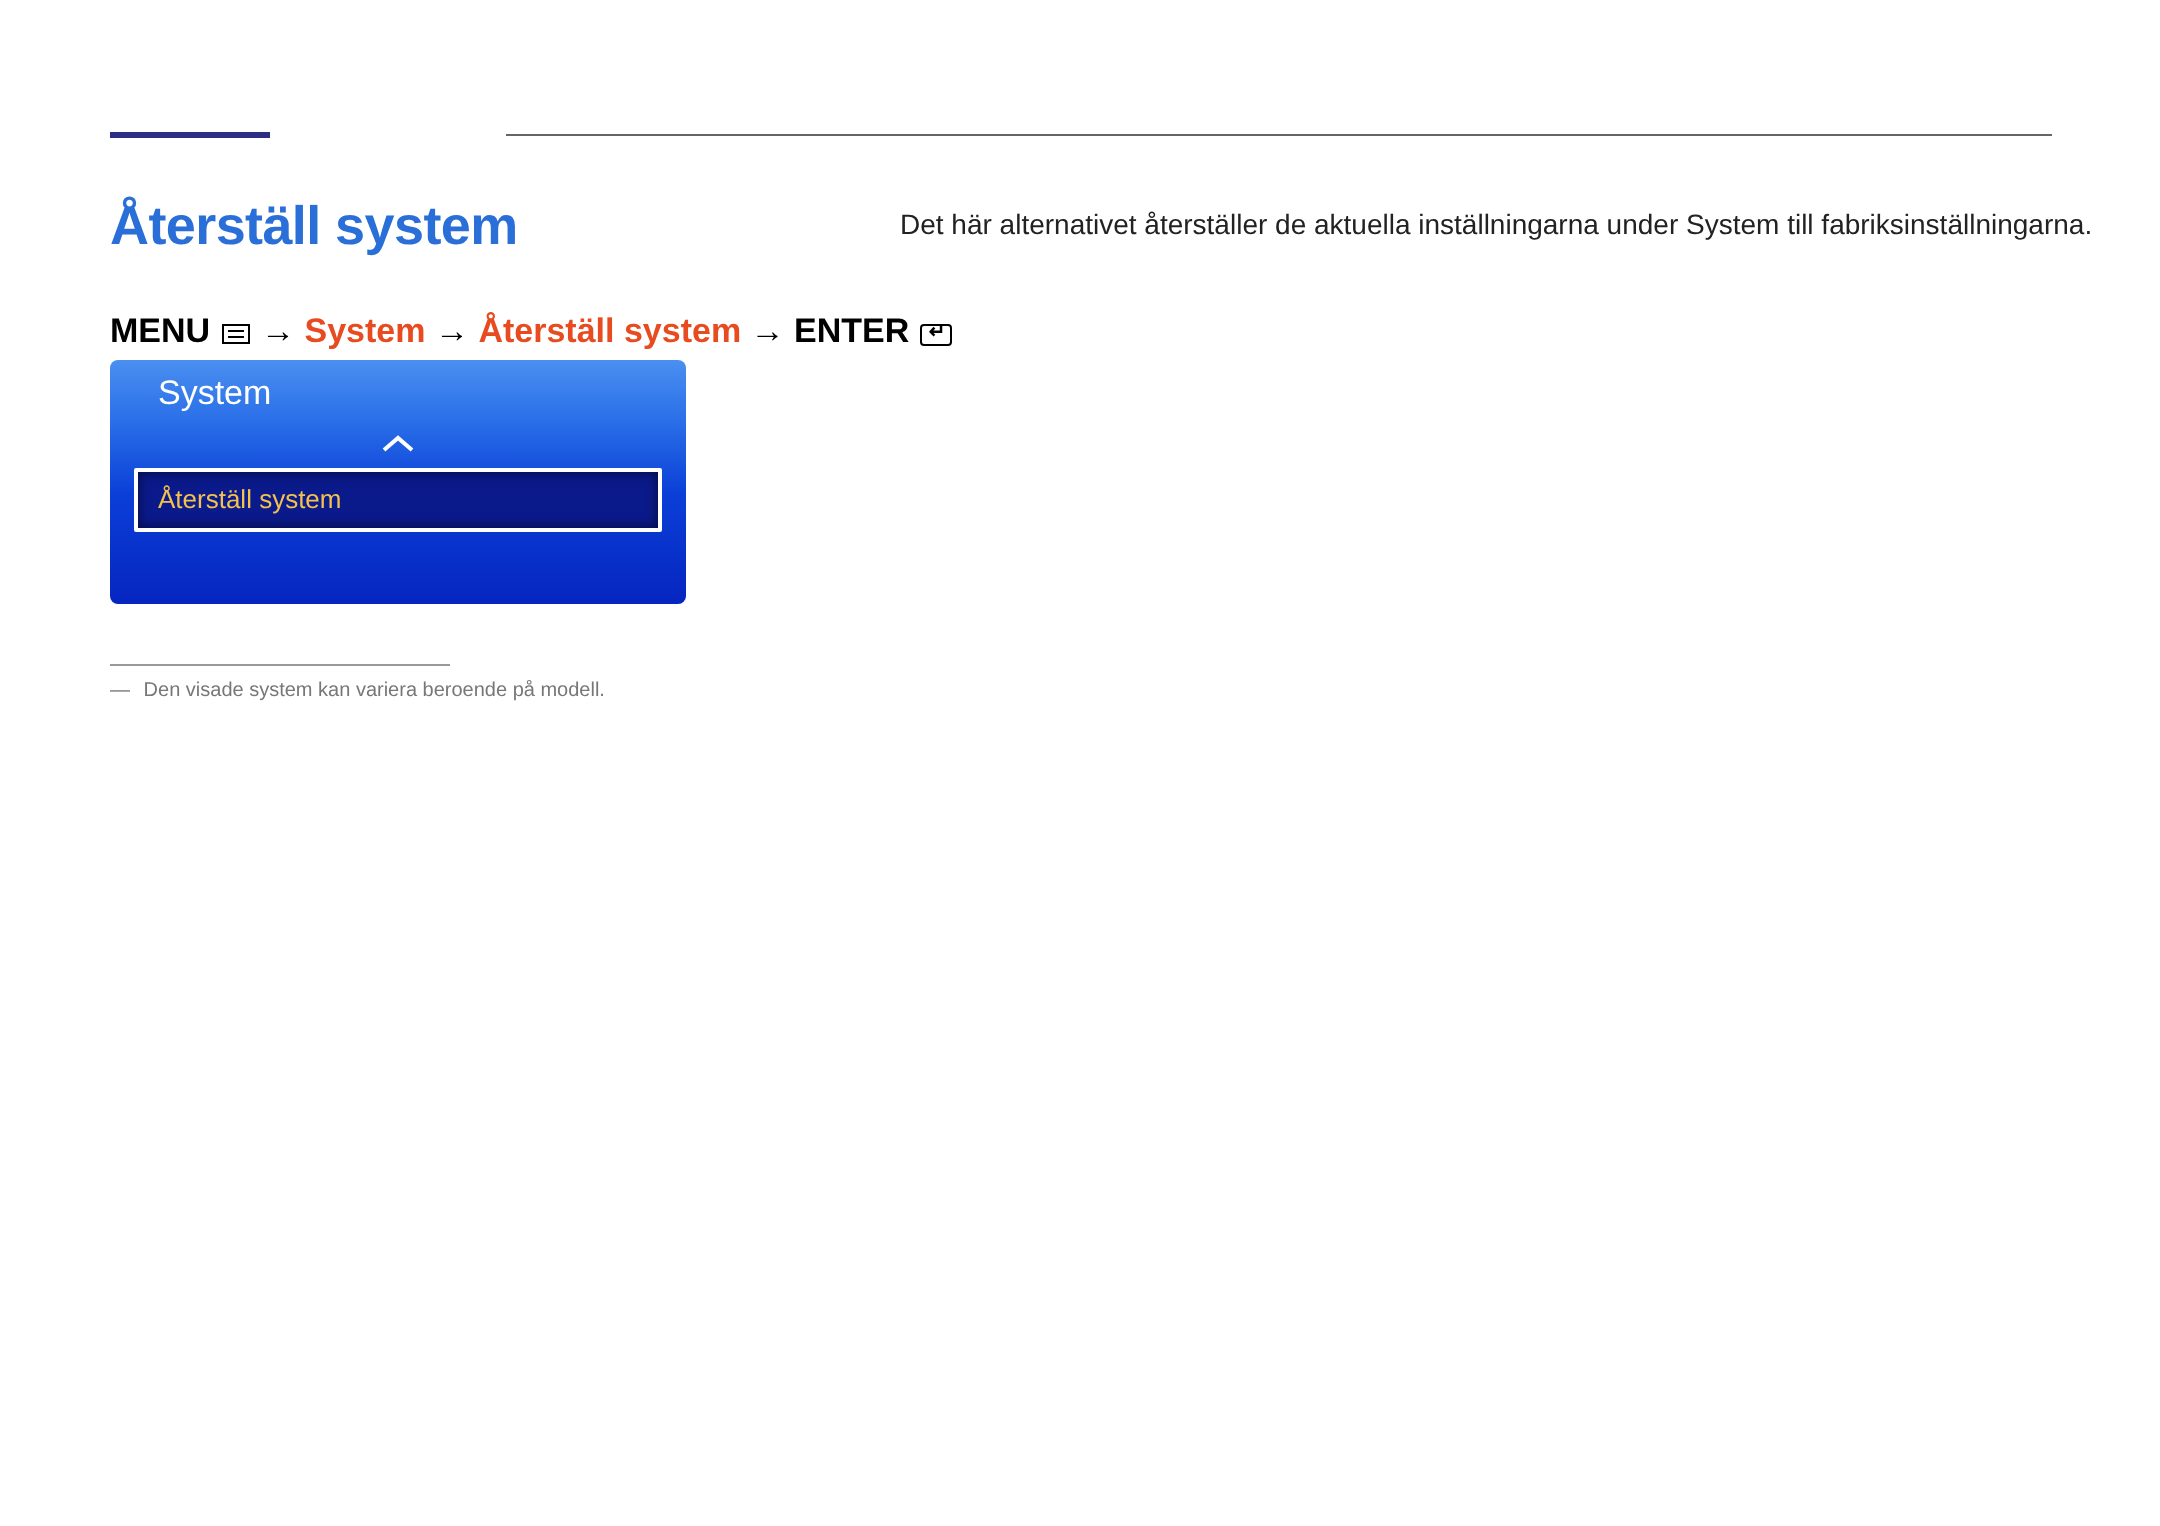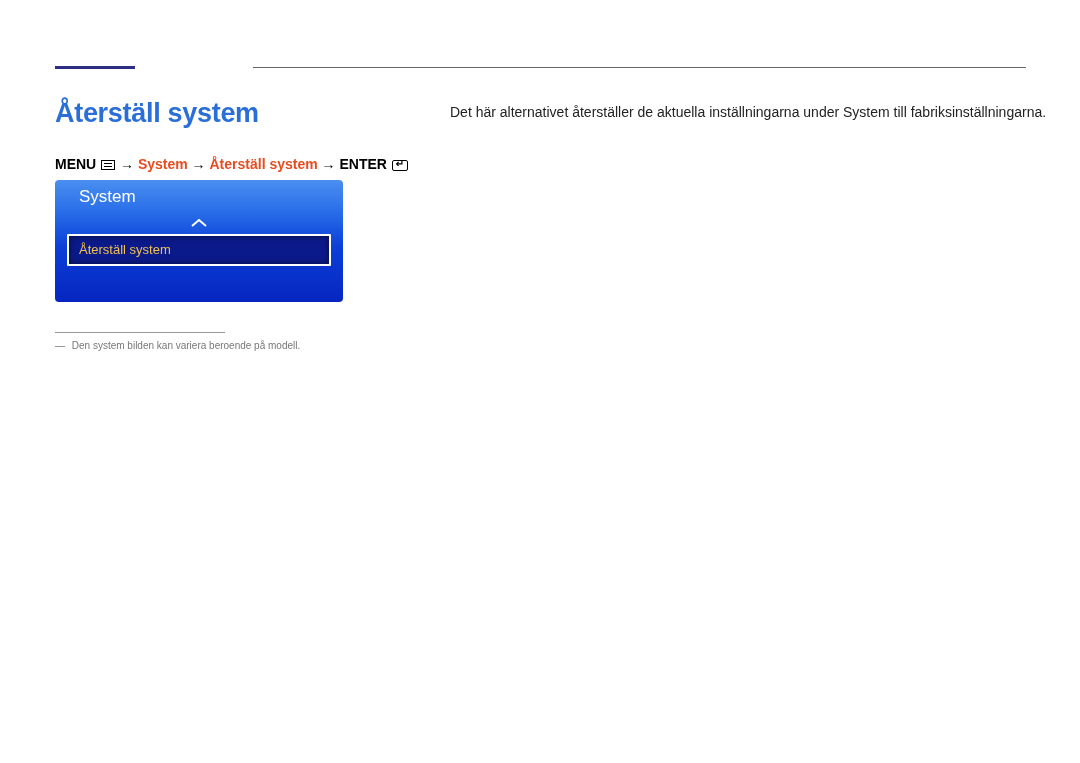--- a/index.html
+++ b/index.html
@@ -33,21 +33,21 @@
     left: 55px;
     color: #2a6fd8;
     font-size: 27px;
     font-weight: 600;
     letter-spacing: -0.3px;
   }
   .breadcrumb {
     position: absolute;
     top: 156px;
     left: 55px;
-    font-size: 14px;
+    font-size: 17px;
     font-weight: 700;
     color: #000;
   }
   .breadcrumb .red {
     color: #e84b1f;
     font-weight: 700;
   }
   .menu-icon {
     display: inline-block;
     width: 14px;
@@ -177,16 +177,16 @@
   <div class="osd-item-wrap">
     <div class="osd-item">
       <span>Återställ system</span>
     </div>
   </div>
 </div>
 
 <div class="footnote-rule"></div>
 <div class="footnote">
   <span class="dash">―</span>
-  <span>Den system bilden kan variera beroende på modell.</span>
+  <span>Den visade system kan variera beroende på modell.</span>
 </div>
 
 <div class="description">Det här alternativet återställer de aktuella inställningarna under System till fabriksinställningarna.</div>
 
 </body></html>

